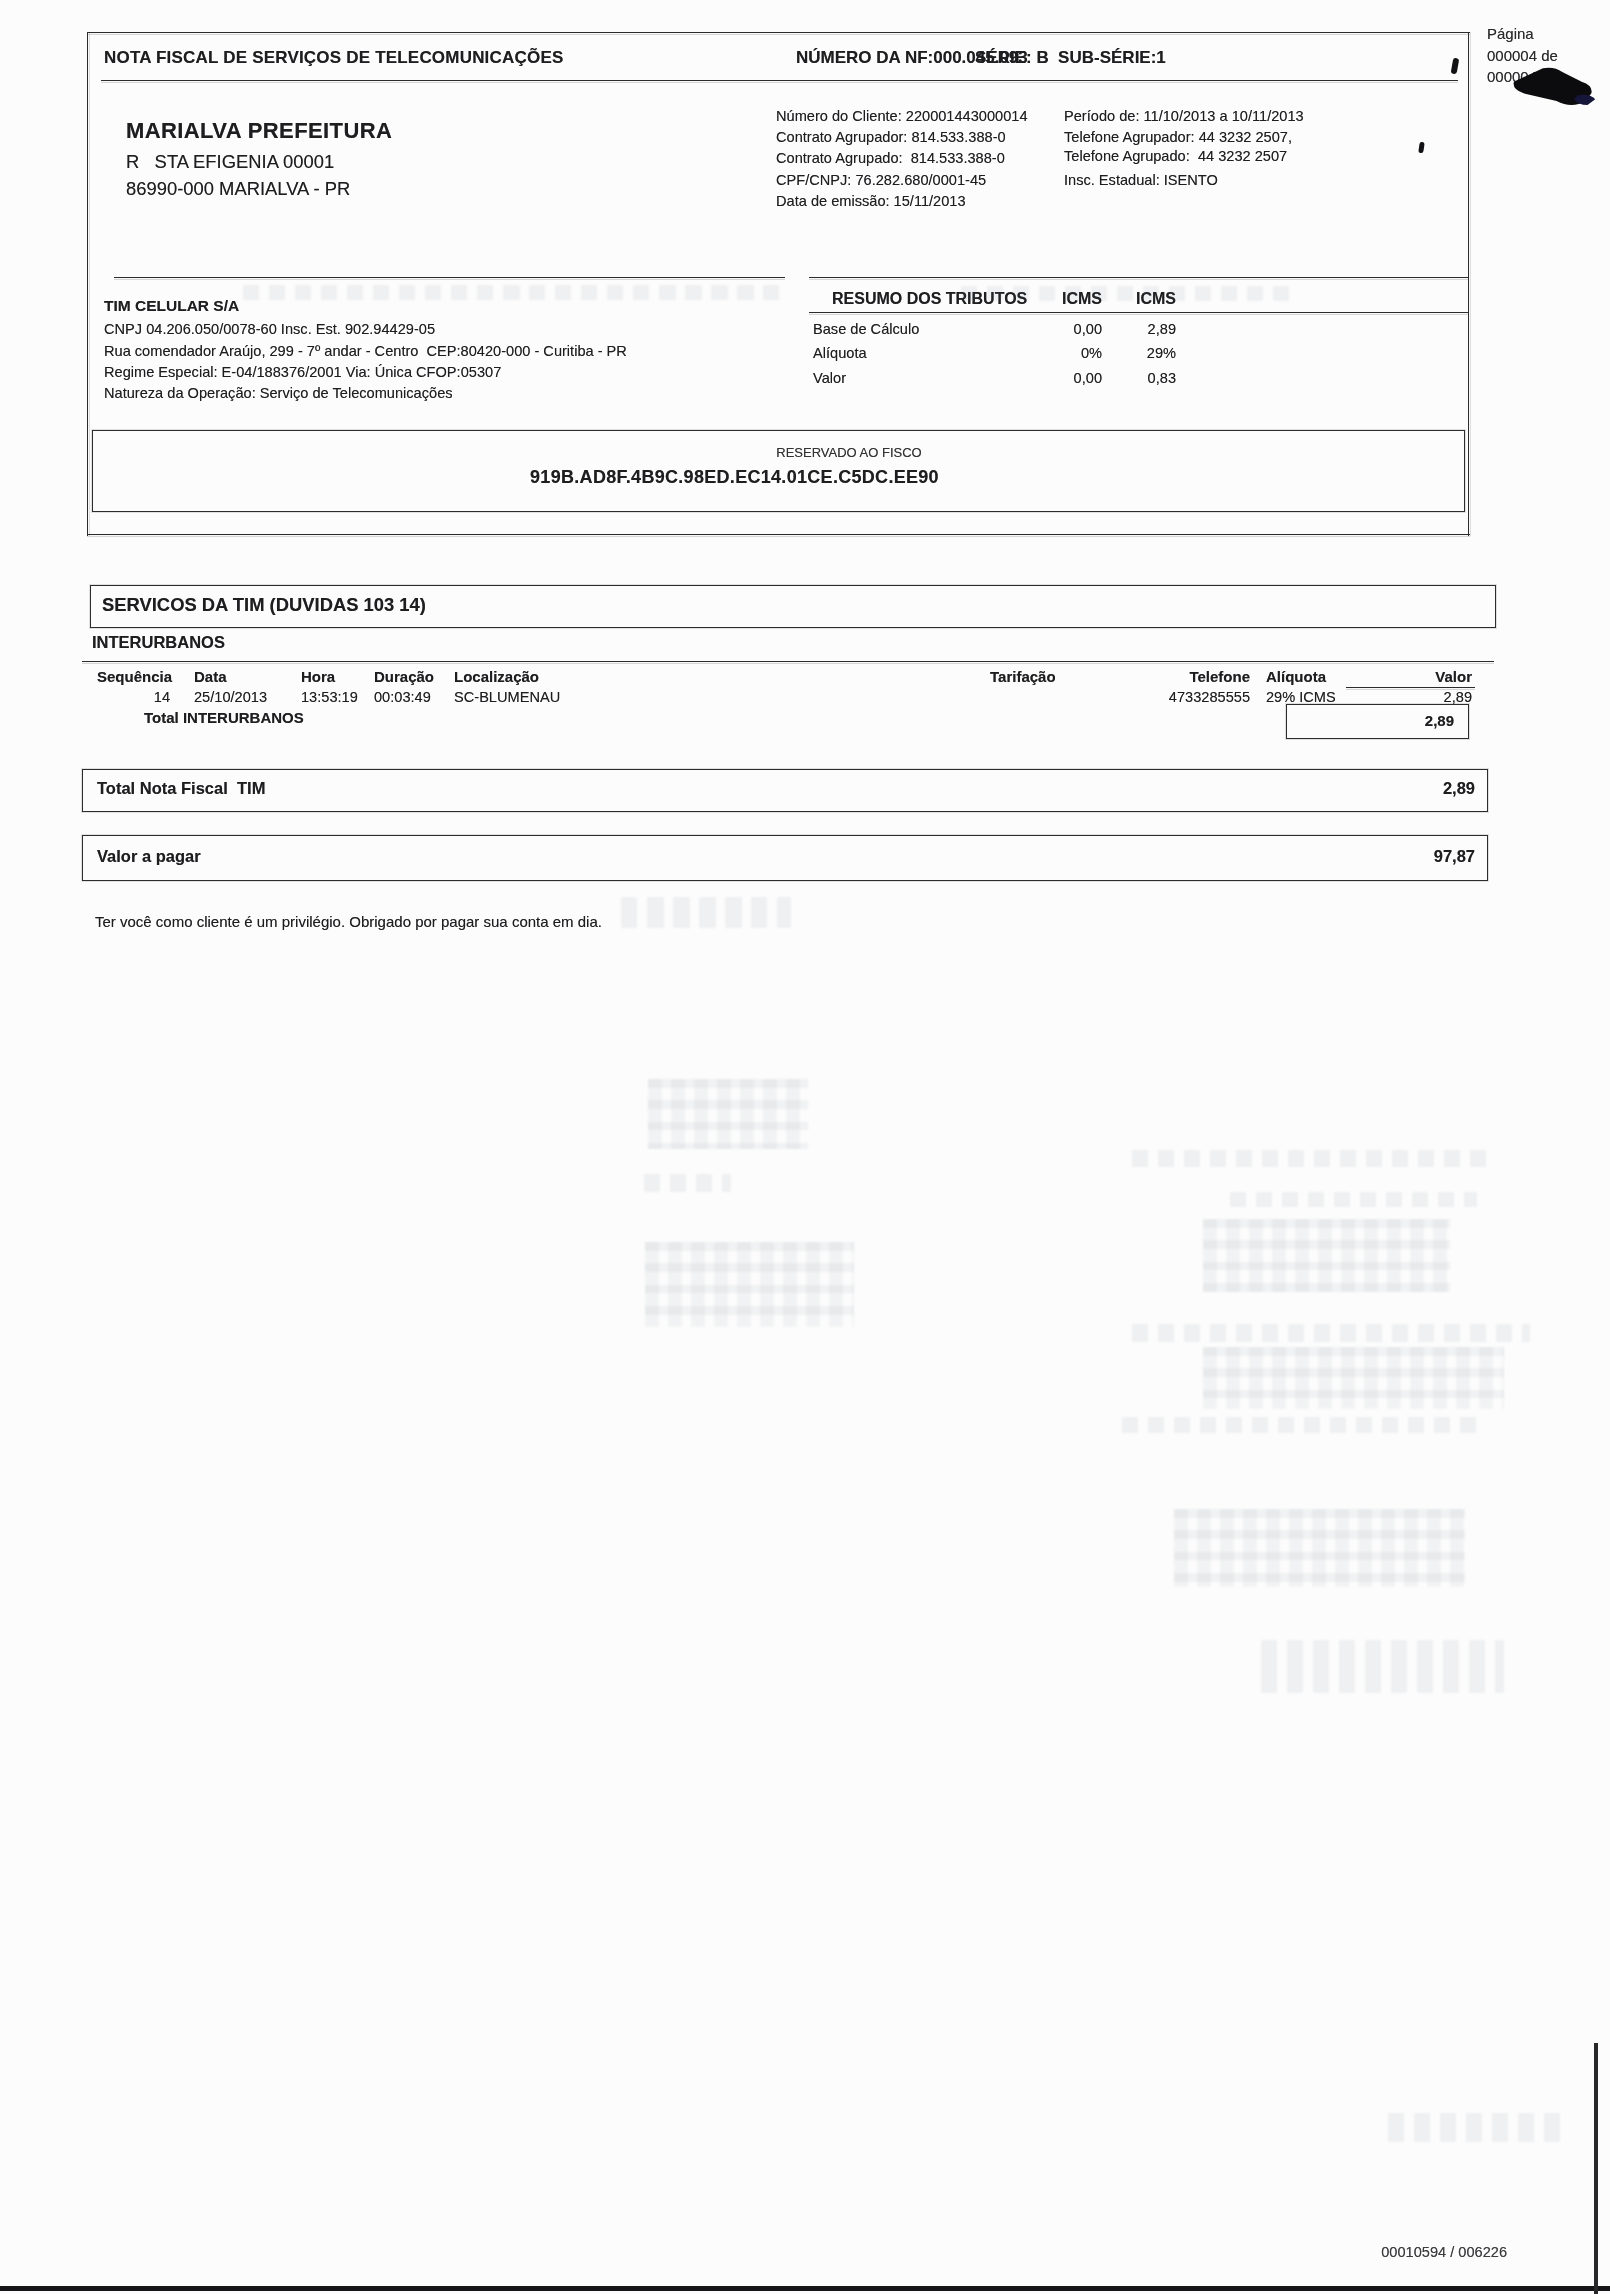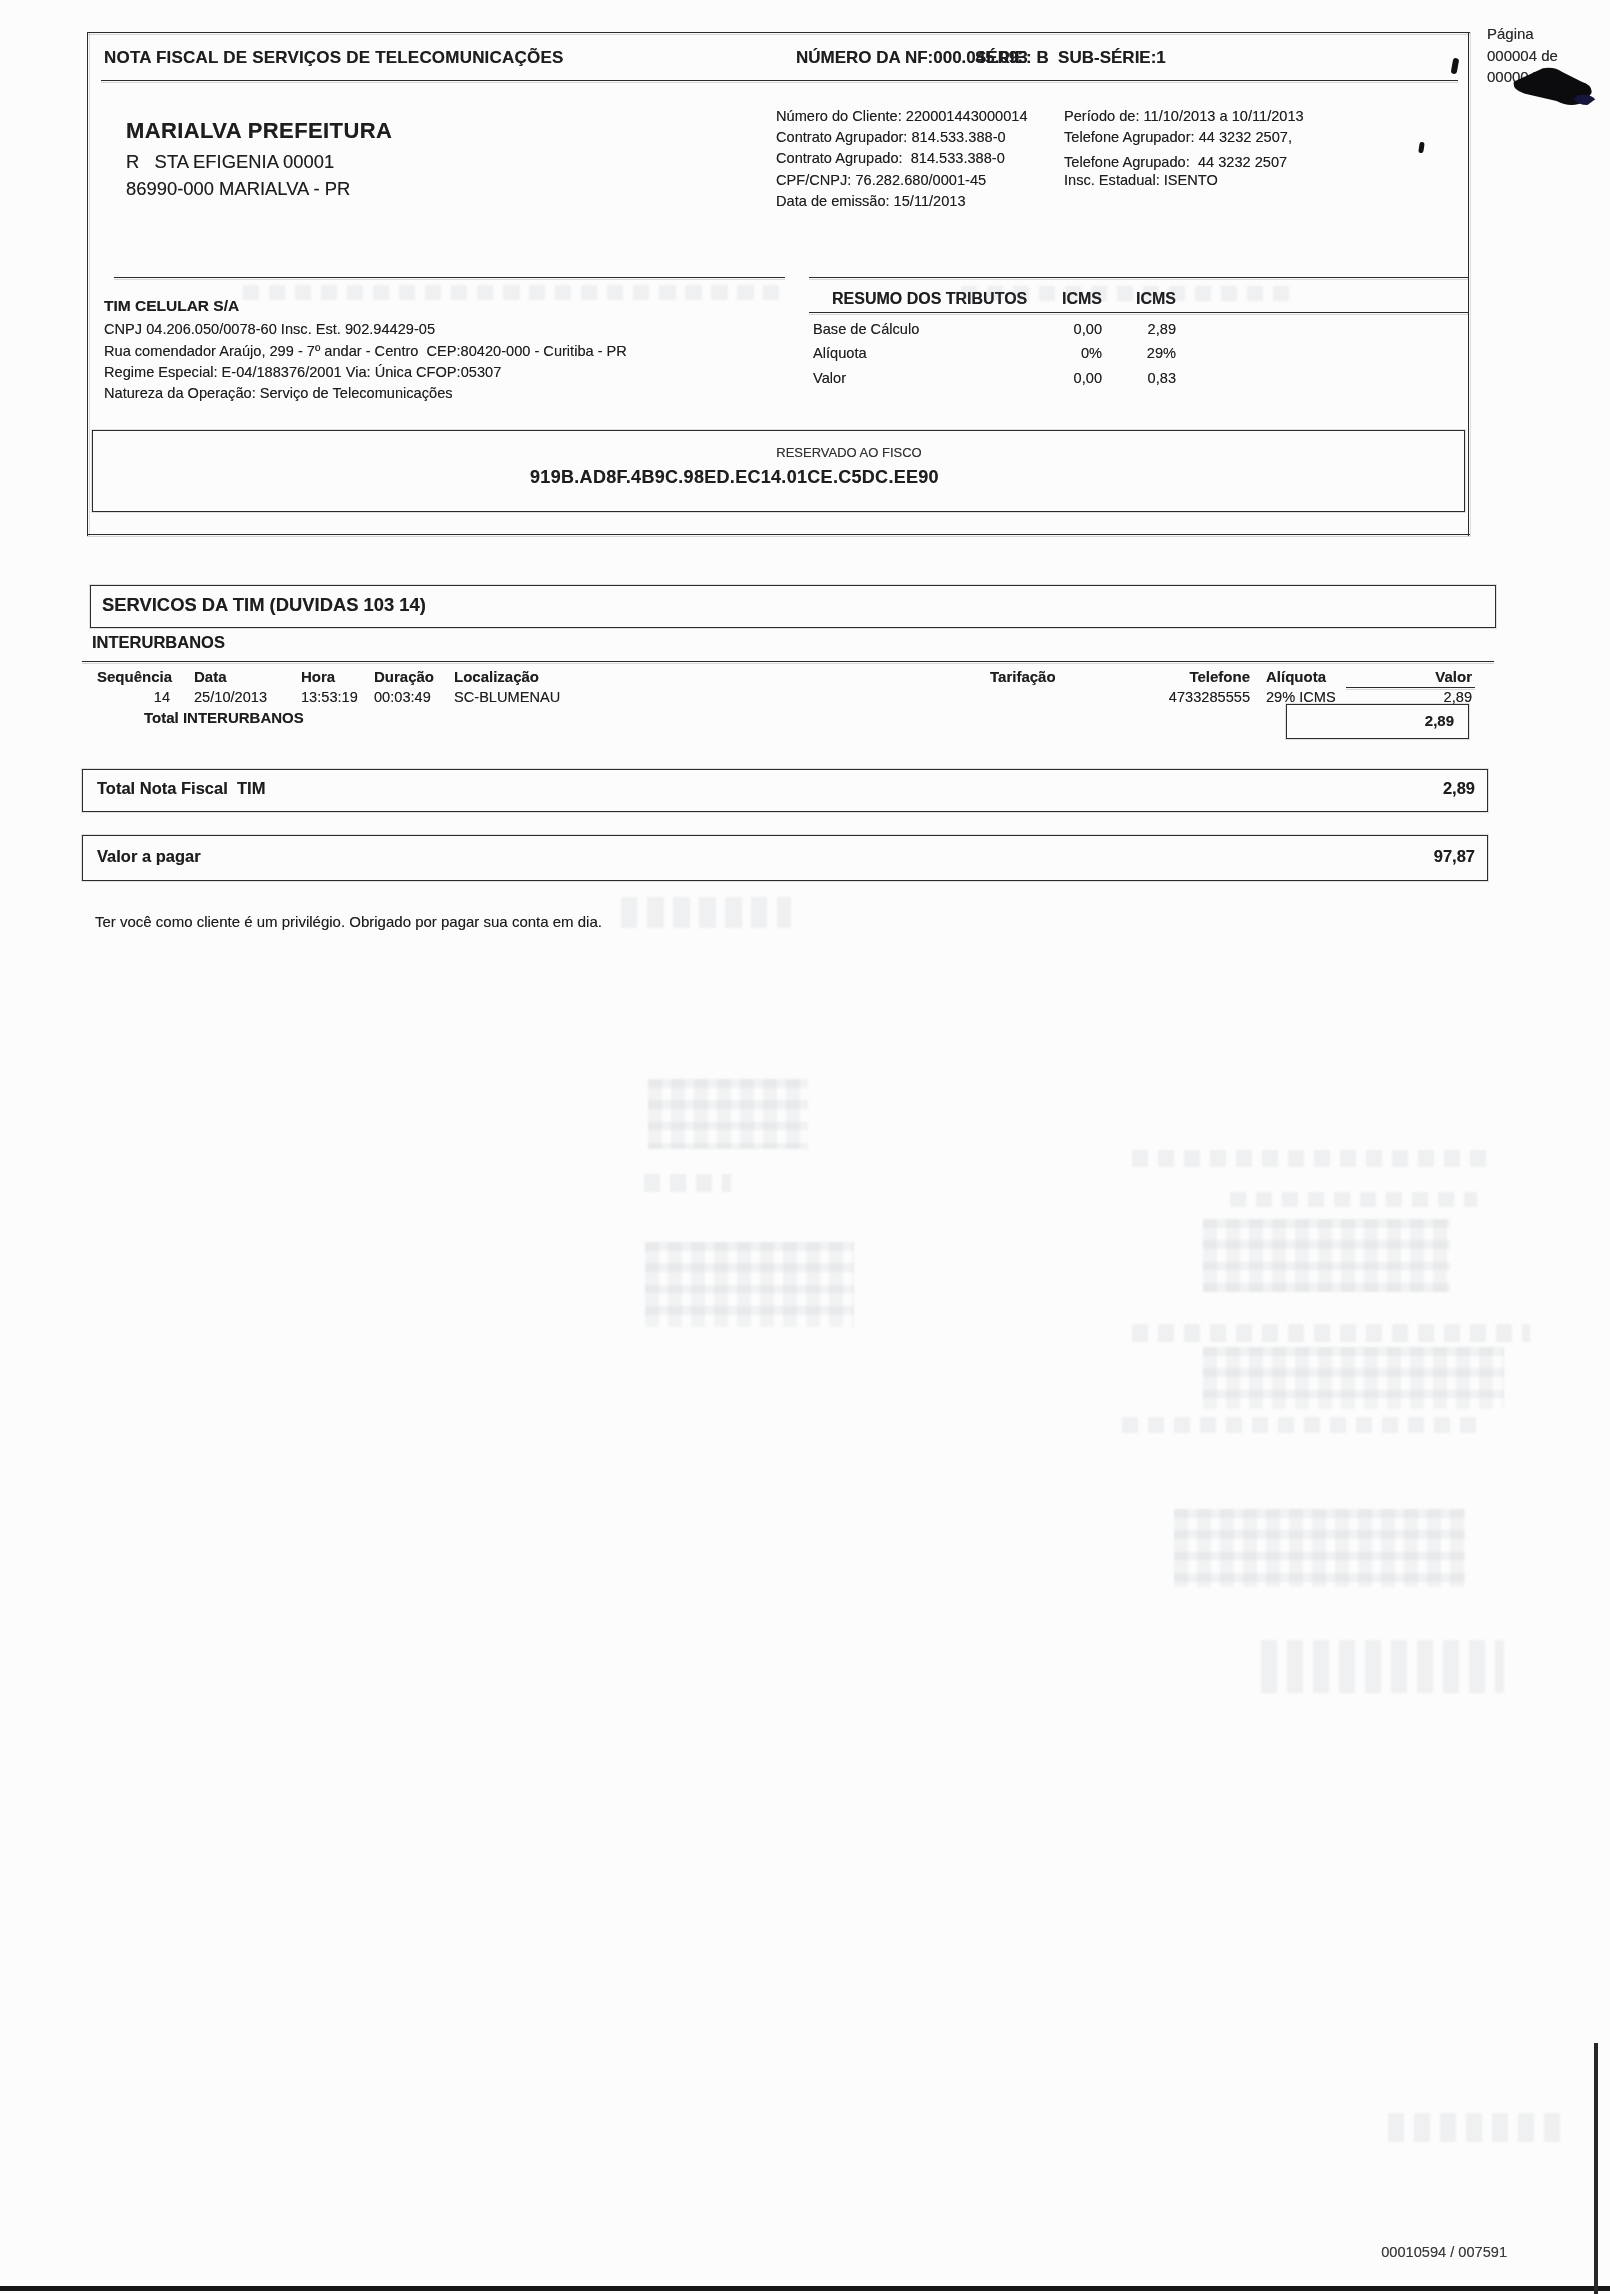--- a/index.html
+++ b/index.html
@@ -52,21 +52,21 @@
   <div class="abs t" style="left:126px;top:178px;font-size:18.4px;">86990-000 MARIALVA - PR</div>
 
   <div class="abs t" style="left:776px;top:108px;font-size:14.6px;">Número do Cliente: 220001443000014</div>
   <div class="abs t" style="left:776px;top:129px;font-size:14.6px;">Contrato Agrupador: 814.533.388-0</div>
   <div class="abs t" style="left:776px;top:150px;font-size:14.6px;">Contrato Agrupado:  814.533.388-0</div>
   <div class="abs t" style="left:776px;top:172px;font-size:14.6px;">CPF/CNPJ: 76.282.680/0001-45</div>
   <div class="abs t" style="left:776px;top:193px;font-size:14.6px;">Data de emissão: 15/11/2013</div>
 
   <div class="abs t" style="left:1064px;top:108px;font-size:14.6px;">Período de: 11/10/2013 a 10/11/2013</div>
   <div class="abs t" style="left:1064px;top:129px;font-size:14.6px;">Telefone Agrupador: 44 3232 2507,</div>
-  <div class="abs t" style="left:1064px;top:154px;font-size:14.6px;text-align:right;">Telefone Agrupado:  44 3232 2507</div>
+  <div class="abs t" style="left:1064px;top:148px;font-size:14.6px;text-align:right;">Telefone Agrupado:  44 3232 2507</div>
   <div class="abs t" style="left:1064px;top:172px;font-size:14.6px;">Insc. Estadual: ISENTO</div>
   <div class="mark" style="left:1419px;top:142px;width:4.9px;height:10.7px;transform:rotate(8deg);"></div>
 
   <div class="rule" style="left:114px;top:277px;width:671px;"></div>
   <div class="rule" style="left:809px;top:277px;width:659px;"></div>
 
   <div class="abs t b" style="left:104px;top:297px;font-size:15.5px;">TIM CELULAR S/A</div>
   <div class="abs t" style="left:104px;top:321px;font-size:14.6px;text-align:center;">CNPJ 04.206.050/0078-60 Insc. Est. 902.94429-05</div>
   <div class="abs t" style="left:104px;top:343px;font-size:14.6px;">Rua comendador Araújo, 299 - 7º andar - Centro  CEP:80420-000 - Curitiba - PR</div>
   <div class="abs t" style="left:104px;top:364px;font-size:14.6px;">Regime Especial: E-04/188376/2001 Via: Única CFOP:05307</div>
@@ -142,18 +142,18 @@
   <div class="ghost" style="left:1132px;top:1150px;width:361px;height:16.5px;"></div>
   <div class="ghost" style="left:1230px;top:1192px;width:247px;height:14.6px;"></div>
   <div class="ghost para" style="left:1203px;top:1219px;width:247px;height:73px;"></div>
   <div class="ghost" style="left:1132px;top:1324px;width:398px;height:17.5px;"></div>
   <div class="ghost para" style="left:1203px;top:1347px;width:301px;height:62px;"></div>
   <div class="ghost" style="left:1122px;top:1417px;width:354px;height:15.5px;"></div>
   <div class="ghost para" style="left:1174px;top:1509px;width:291px;height:78px;"></div>
   <div class="ghost" style="left:1261px;top:1640px;width:243px;height:53px;"></div>
   <div class="ghost" style="left:1388px;top:2113px;width:175px;height:29px;"></div>
 
-  <div class="abs t" style="left:1313px;top:2244px;width:194px;text-align:right;font-size:14.6px;color:#3b3b3e;">00010594 / 007591</div>
+  <div class="abs t" style="left:1313px;top:2244px;width:194px;text-align:right;font-size:14.6px;color:#3b3b3e;">00010594 / 006226</div>
   <div class="abs" style="left:0;top:2286px;width:1611px;height:4.9px;background:#161618;"></div>
   <div class="abs" style="left:1594px;top:2043px;width:3.9px;height:252px;background:#28282b;"></div>
 
 </div>
 
 
 </body></html>

